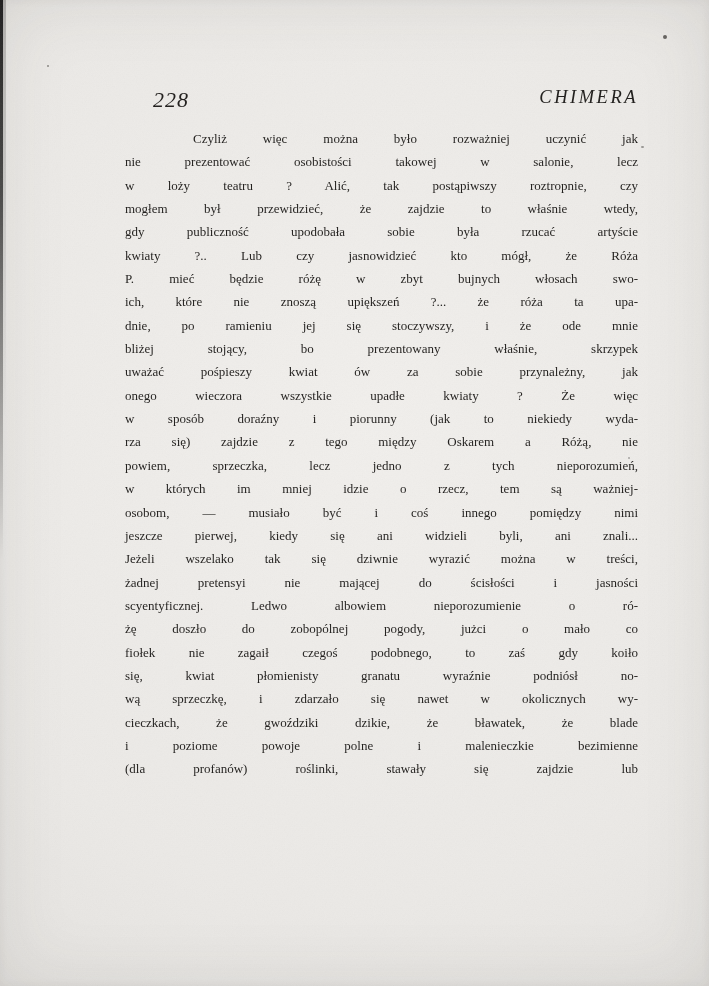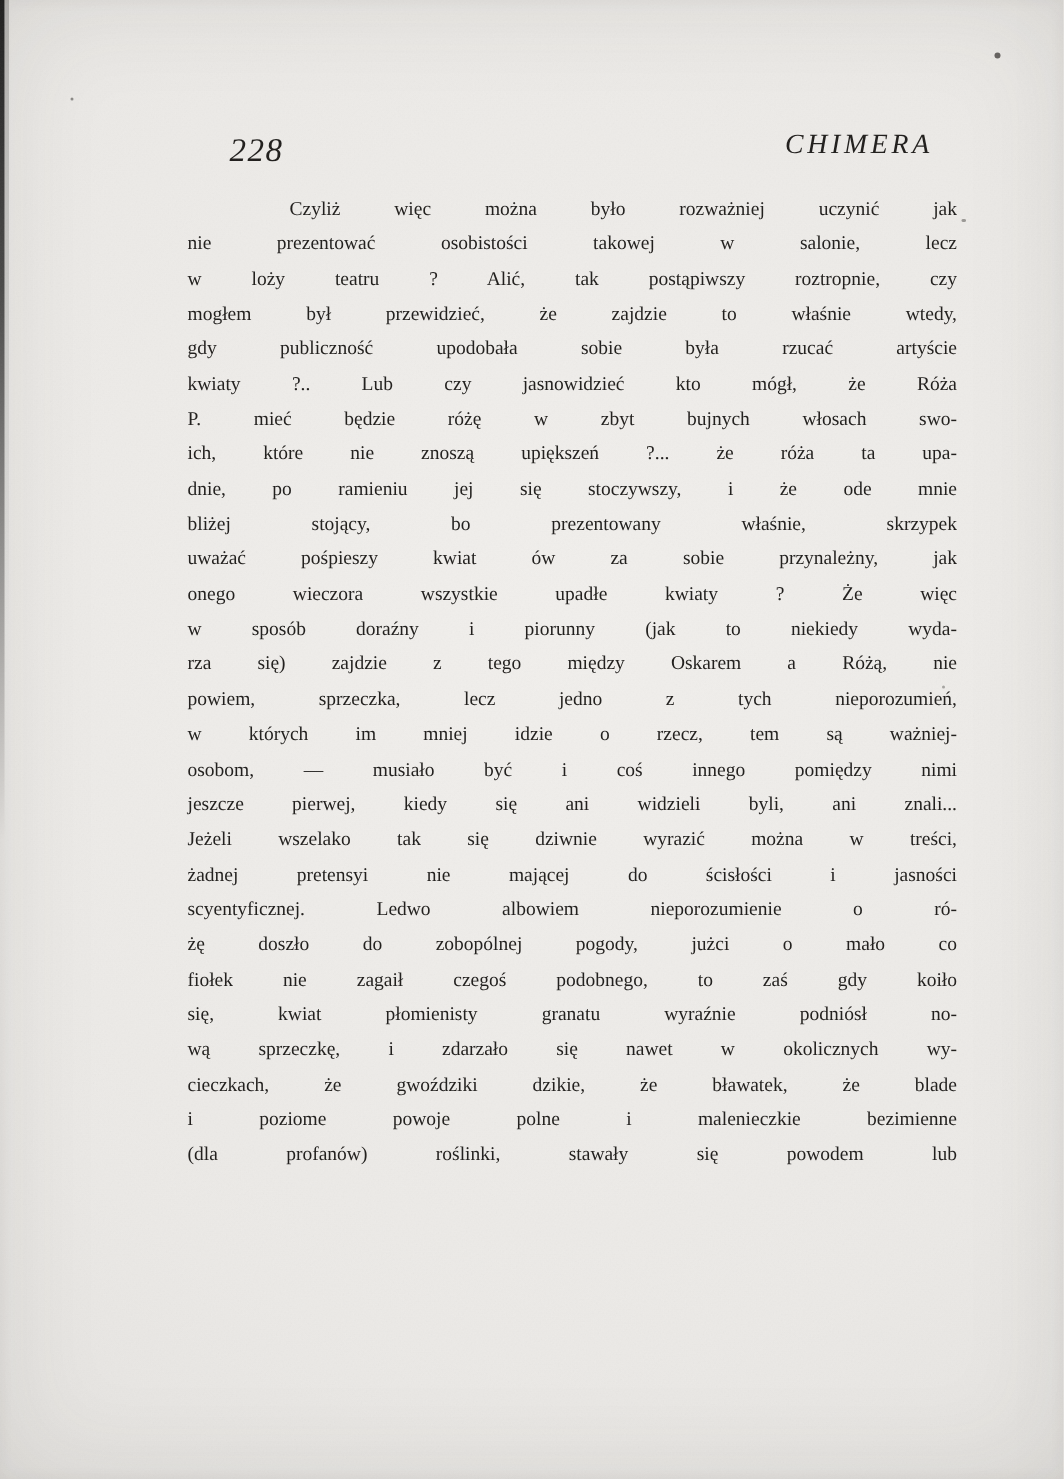--- a/index.html
+++ b/index.html
@@ -59,21 +59,21 @@
   }
   .page-number {
     position: absolute;
     left: 28px; top: 0;
     font-style: italic;
     font-size: 22px;
     letter-spacing: 1px;
   }
   .journal-title {
     position: absolute;
-    right: 16px; top: 0;
+    right: 0; top: 0;
     font-style: italic;
     font-size: 18.5px;
     letter-spacing: 2.5px;
   }
 
   .text-block {
     position: absolute;
     left: 125px; top: 127px;
     width: 513px;
     color: var(--ink);
@@ -135,21 +135,21 @@
       <div class="text-line">jeszcze pierwej, kiedy się ani widzieli byli, ani znali...</div>
       <div class="text-line">Jeżeli wszelako tak się dziwnie wyrazić można w treści,</div>
       <div class="text-line">żadnej pretensyi nie mającej do ścisłości i jasności</div>
       <div class="text-line">scyentyficznej. Ledwo albowiem nieporozumienie o ró-</div>
       <div class="text-line">żę doszło do zobopólnej pogody, jużci o mało co</div>
       <div class="text-line">fiołek nie zagaił czegoś podobnego, to zaś gdy koiło</div>
       <div class="text-line">się, kwiat płomienisty granatu wyraźnie podniósł no-</div>
       <div class="text-line">wą sprzeczkę, i zdarzało się nawet w okolicznych wy-</div>
       <div class="text-line">cieczkach, że gwoździki dzikie, że bławatek, że blade</div>
       <div class="text-line">i poziome powoje polne i malenieczkie bezimienne</div>
-      <div class="text-line">(dla profanów) roślinki, stawały się powodem lub</div>
+      <div class="text-line">(dla profanów) roślinki, stawały się zajdzie lub</div>
     </div>
 
   <svg class="grain" xmlns="http://www.w3.org/2000/svg" width="709" height="986">
     <filter id="noise">
       <feTurbulence type="fractalNoise" baseFrequency="0.9" numOctaves="2" stitchTiles="stitch"></feTurbulence>
       <feColorMatrix type="saturate" values="0"></feColorMatrix>
     </filter>
     <rect width="709" height="986" filter="url(#noise)"></rect>
   </svg>
 

